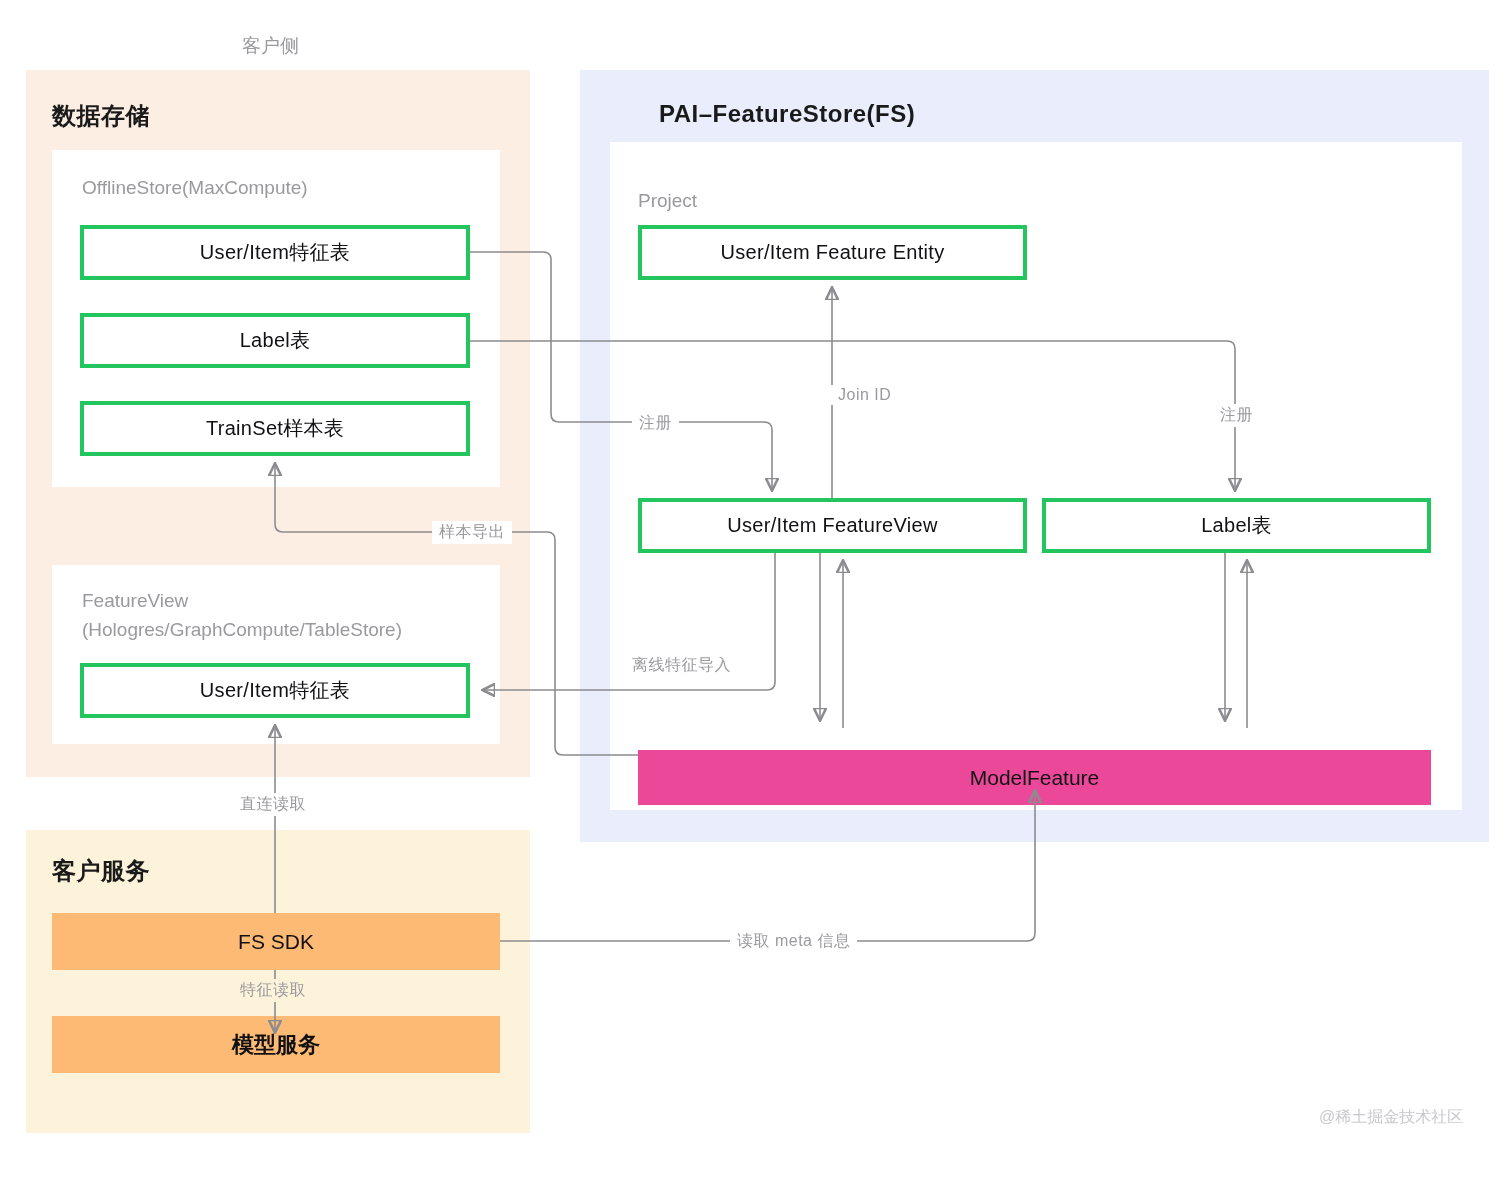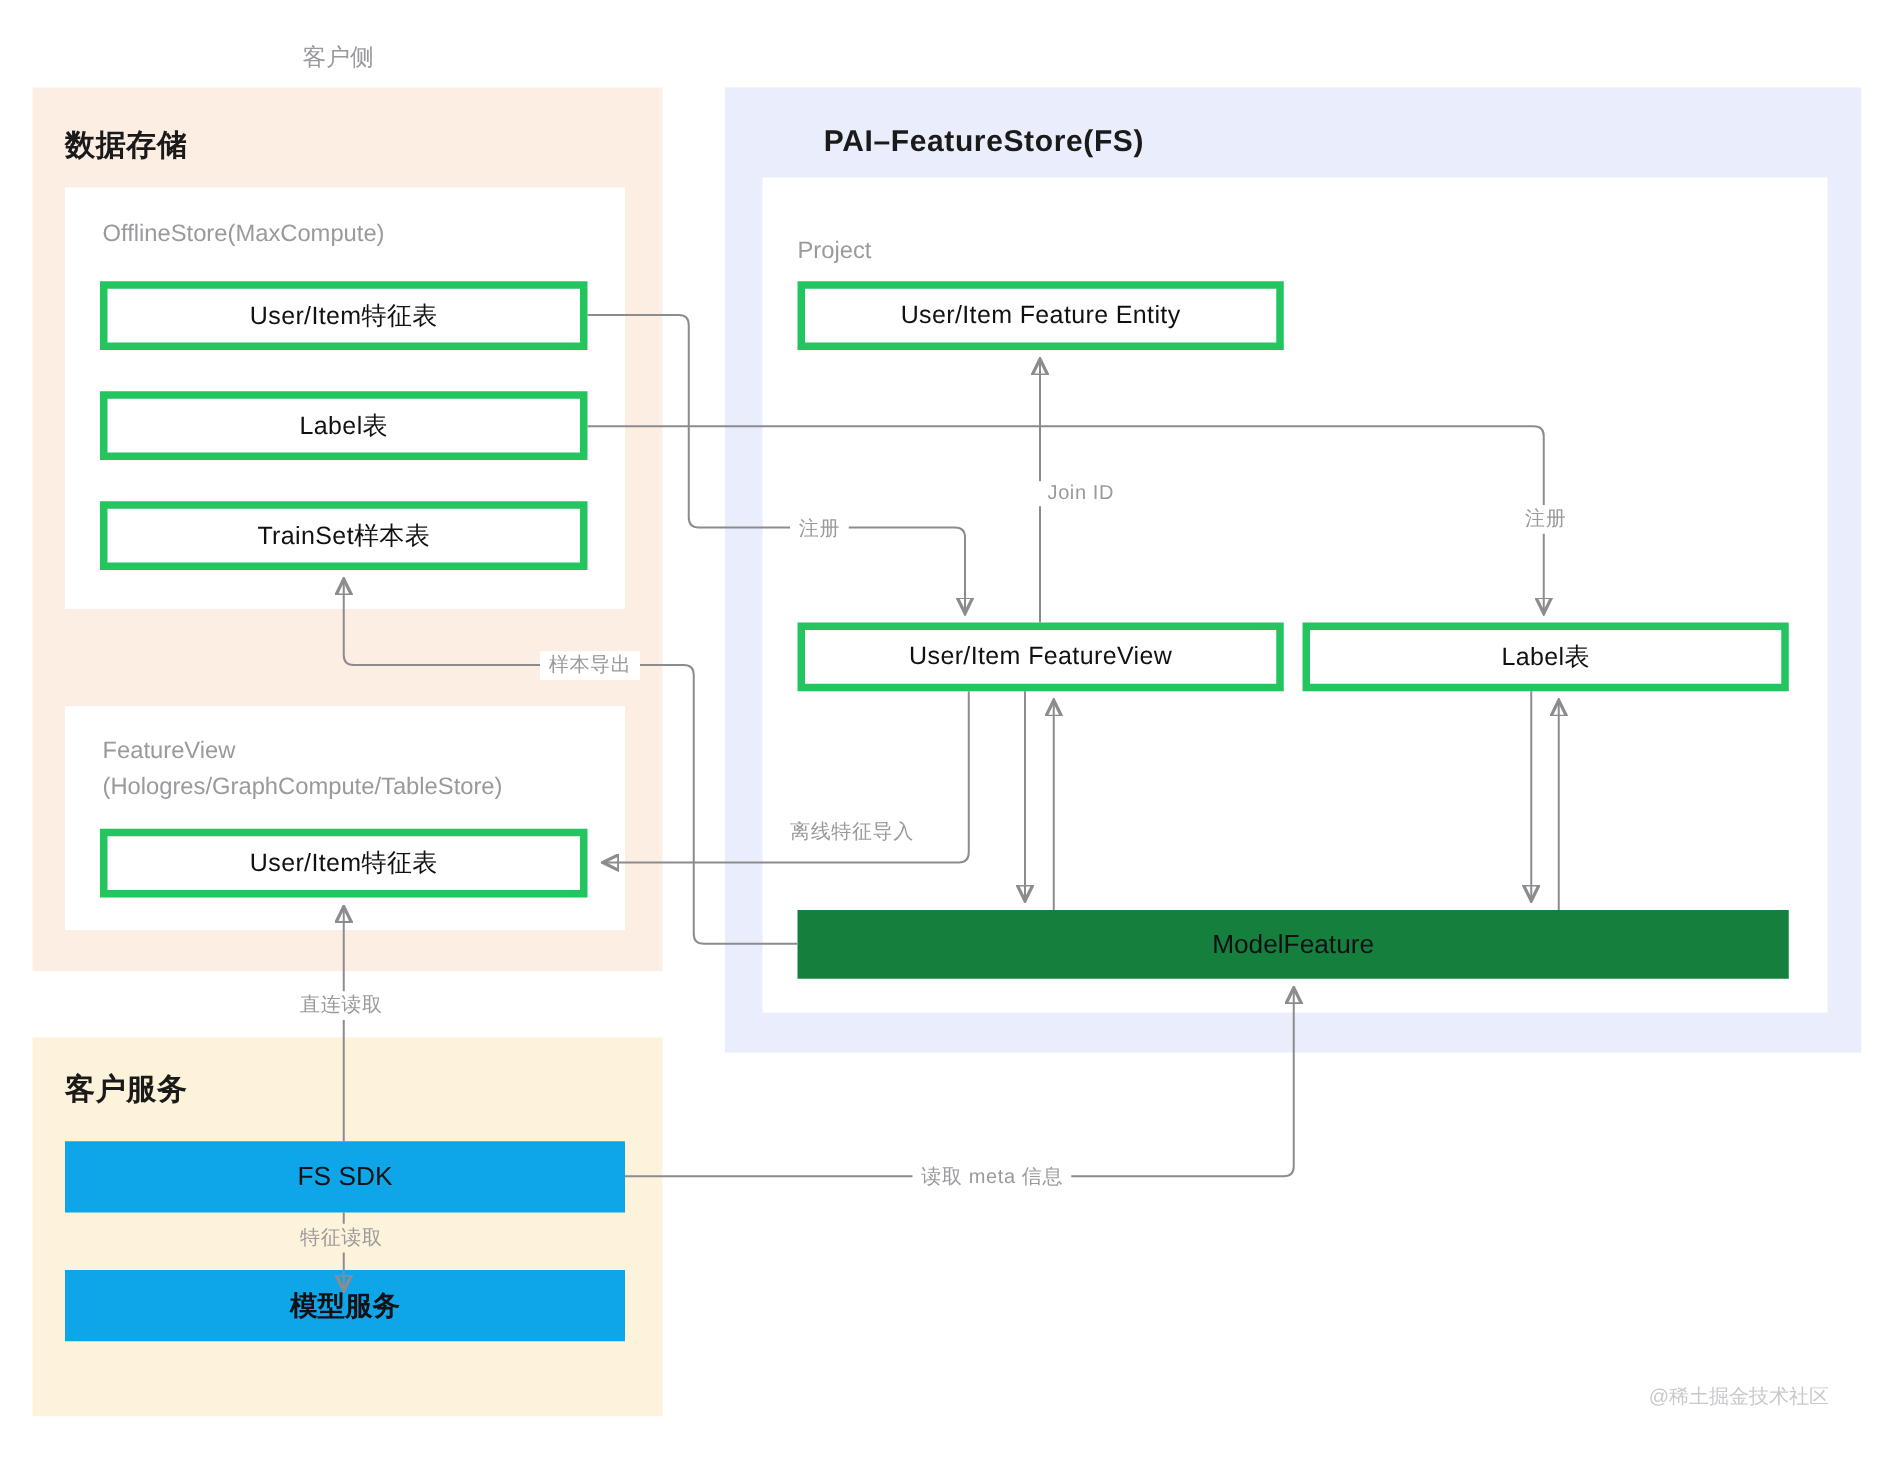--- a/index.html
+++ b/index.html
@@ -30,53 +30,54 @@
     position: absolute;
     font-size: 19px;
     color: #9a9a9e;
     white-space: nowrap;
     line-height: 1.35;
   }
 
   
   .node {
     position: absolute;
-    border: 6px solid #22c55e;
+    border: 4px solid #22c55e;
     background: #ffffff;
     display: flex;
     align-items: center;
     justify-content: center;
     font-size: 20px;
     color: #111114;
     letter-spacing: .3px;
     white-space: nowrap;
   }
   .node-plain {
     position: absolute;
-    background: #0ea5e9;
+    background: #fdba74;
     border: none;
     display: flex;
     align-items: center;
     justify-content: center;
     font-size: 21px;
     font-weight: normal;
     color: #111114;
     white-space: nowrap;
   }
   .node-plain.bold { font-weight: bold; font-size: 22px; }
   .node-accent {
     position: absolute;
-    background: #15803d;
+    background: #ec4899;
     border: none;
     display: flex;
     align-items: center;
     justify-content: center;
     font-size: 21px;
     color: #111114;
     white-space: nowrap;
+    margin-top: 22px;
   }
 
   
   .edge-label {
     position: absolute;
     font-size: 16px;
     color: #9a9a9e;
     background: #ffffff;
     padding: 1px 7px;
     white-space: nowrap;

